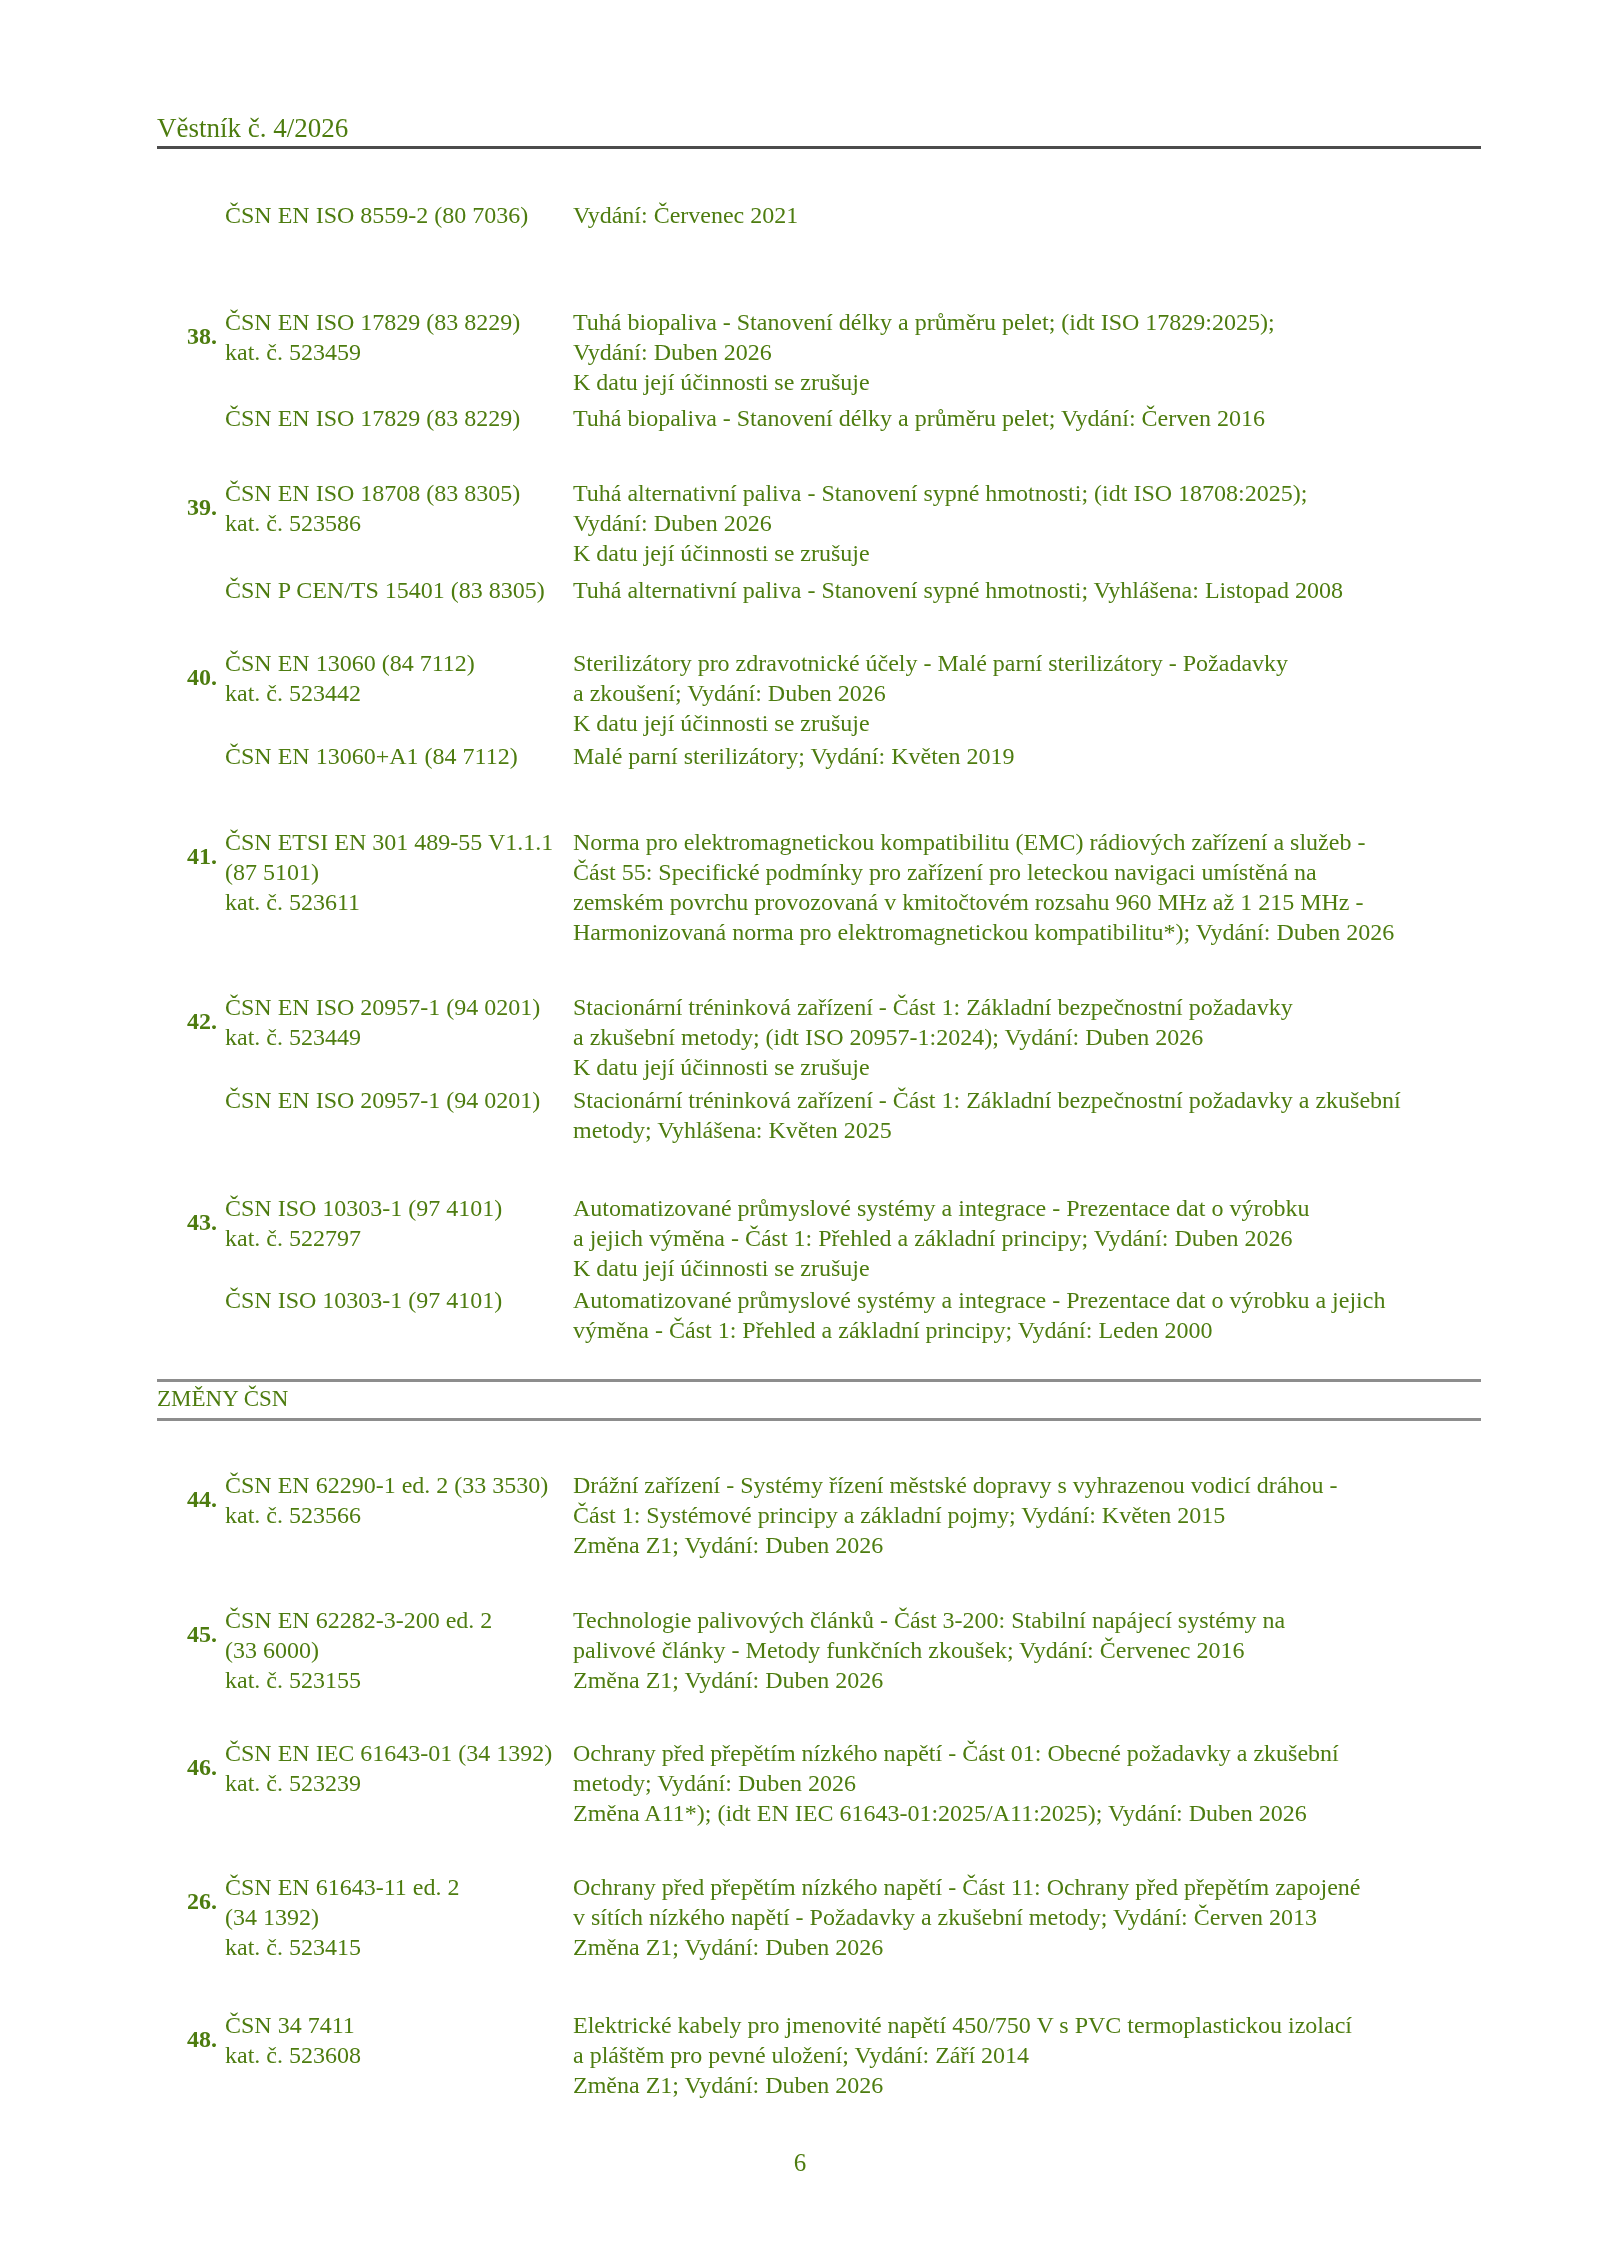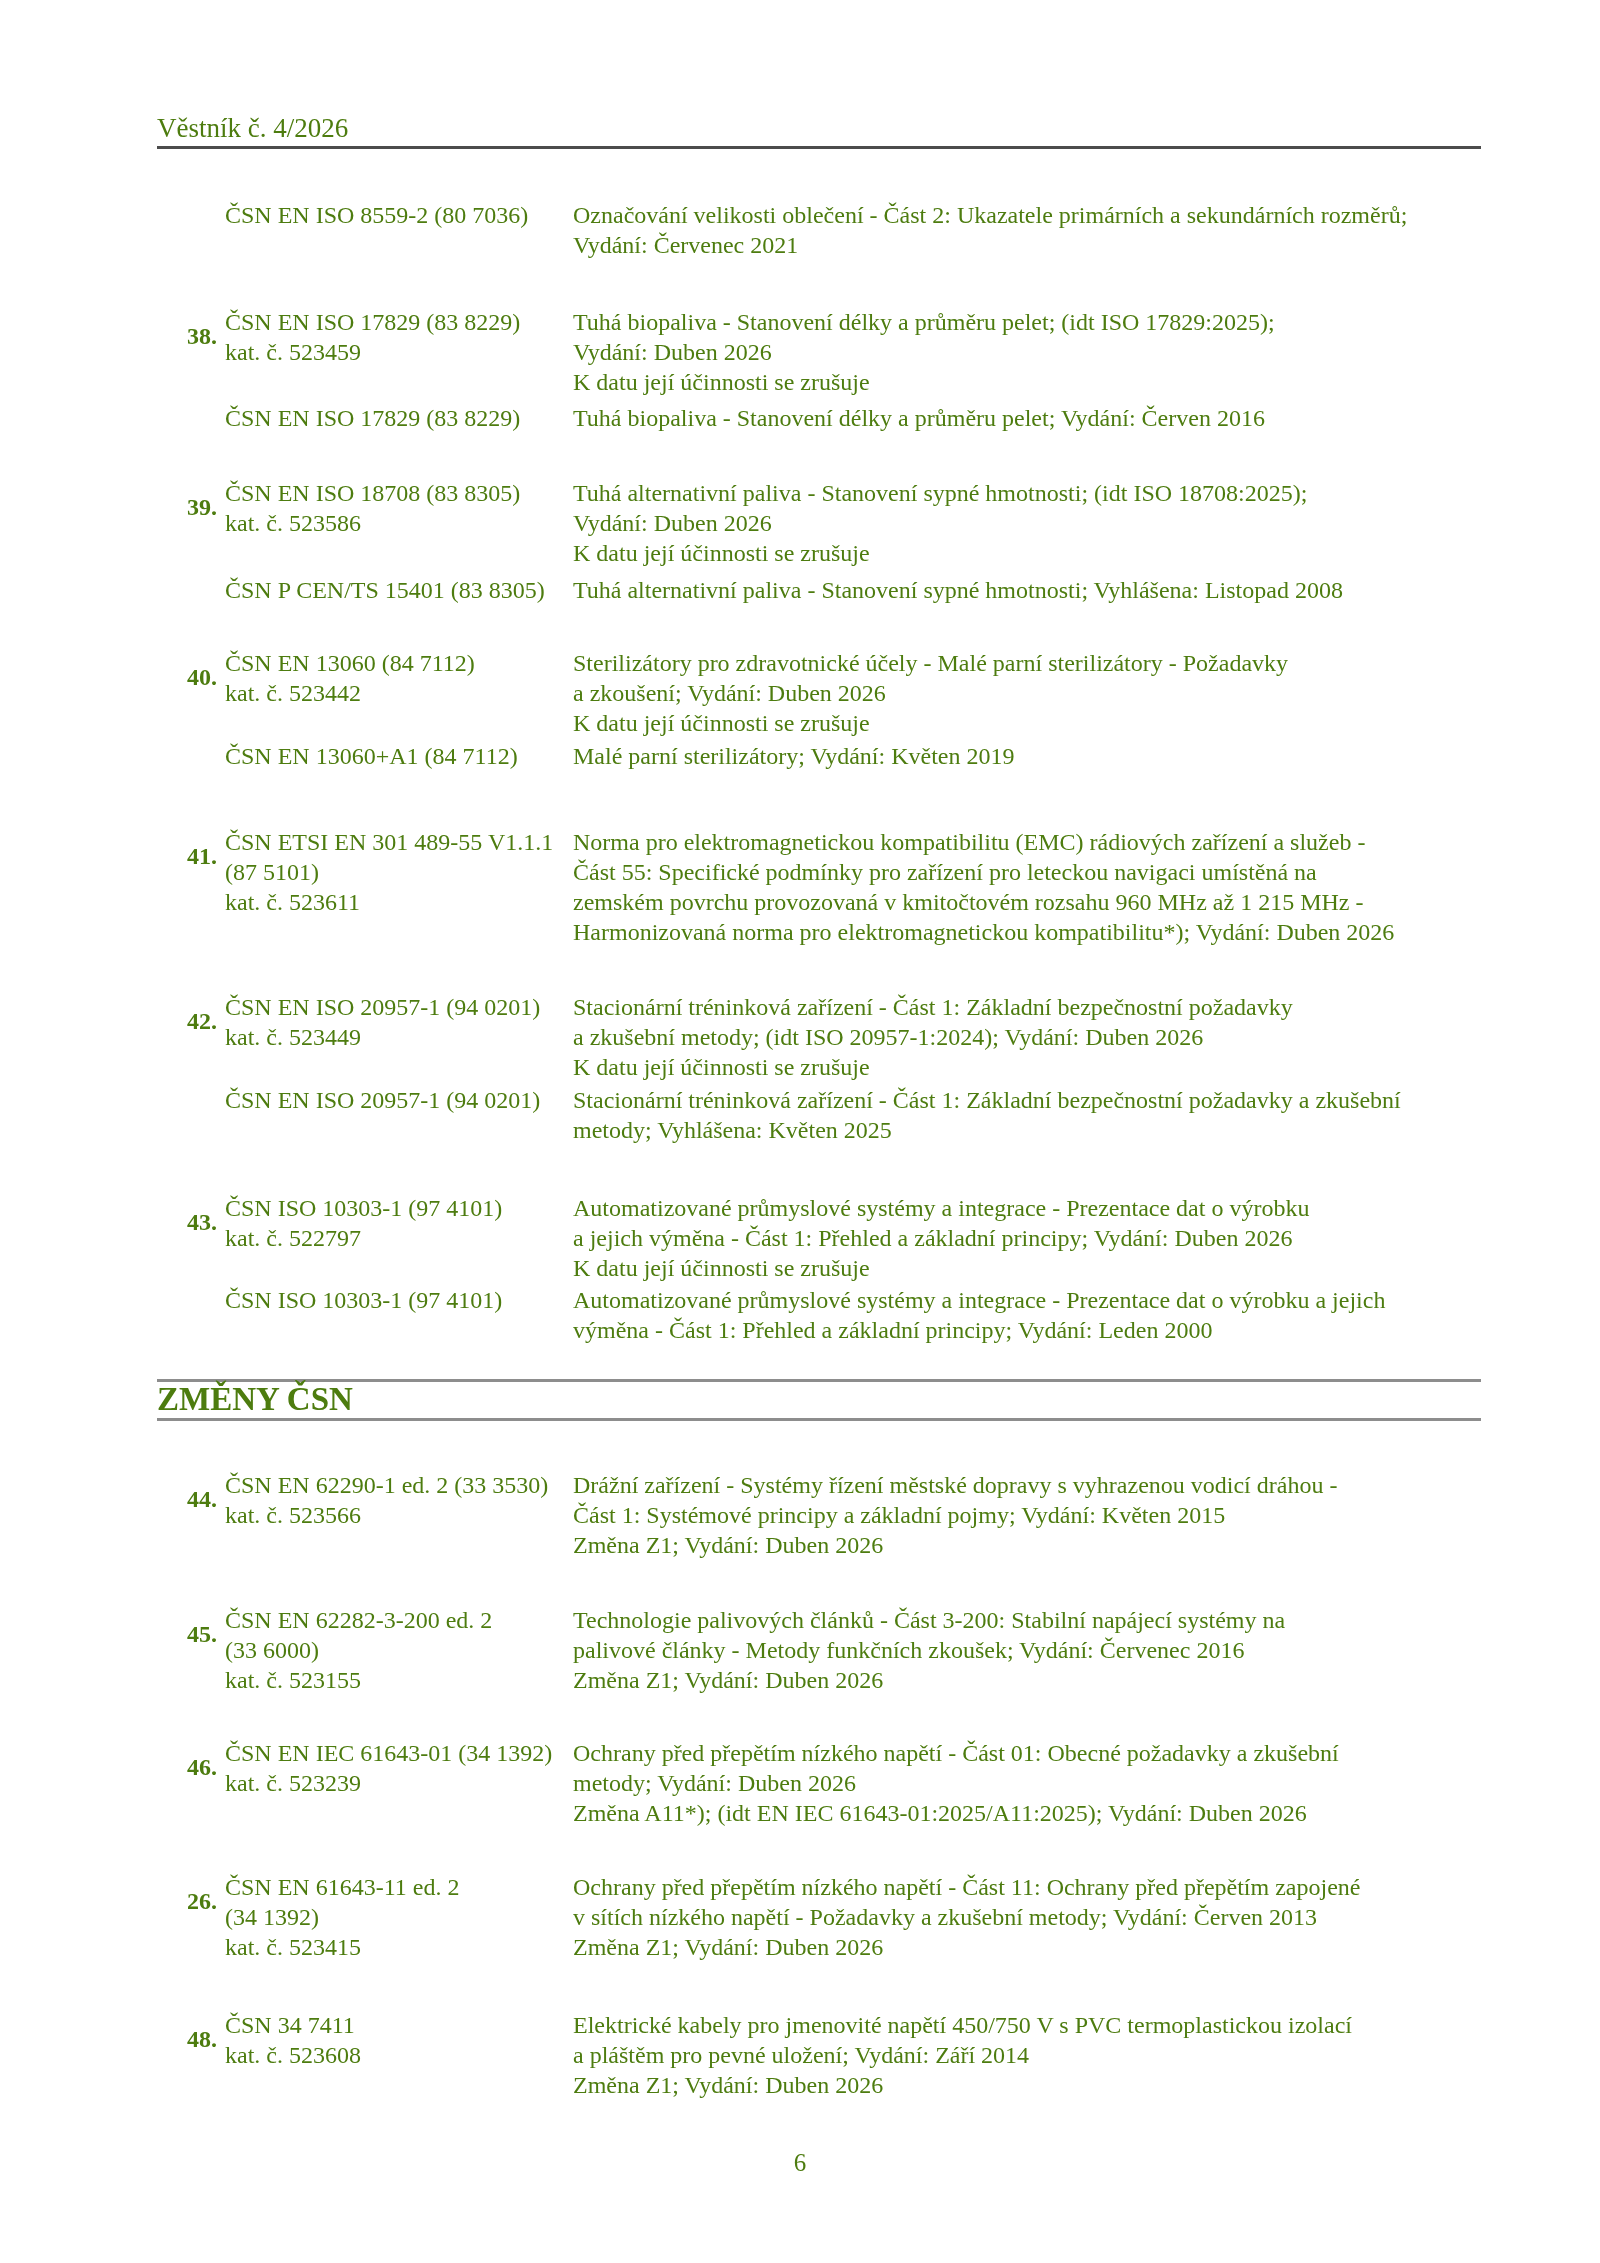--- a/index.html
+++ b/index.html
@@ -23,21 +23,21 @@
     width: 1324px; height: 3px; background: #4c4c4c;
   }
   .section-rule {
     position: absolute; left: 157px;
     width: 1324px; height: 3px; background: #8d8d8d;
   }
   .rule-top { top: 1379px; }
   .rule-bottom { top: 1418px; }
   .section-title {
     position: absolute; left: 157px; top: 1384px;
-    font-weight: bold; font-size: 33px; line-height: 30px; white-space: nowrap;
+    font-weight: normal; font-size: 23px; line-height: 30px; white-space: nowrap;
   }
   .page-number {
     position: absolute; left: 0; top: 2148px;
     width: 1600px; text-align: center; font-size: 25px;
   }
   .row { position: absolute; left: 0; top: 0; width: 1600px; }
   .num { position: absolute; left: 187px; top: 14px; font-weight: bold; white-space: nowrap; }
   .leftcol { position: absolute; left: 225px; top: 0; }
   .rightcol { position: absolute; left: 573px; top: 0; }
   .line { white-space: nowrap; height: 30px; }
@@ -51,21 +51,20 @@
   <div class="header-rule"></div>
   <div class="section-rule rule-top"></div>
   <div class="section-title">ZMĚNY ČSN</div>
   <div class="section-rule rule-bottom"></div>
   <div class="page-number">6</div>
 <div class="row" style="top: 200px;">
       <div class="leftcol">
         <div class="line"><span>ČSN EN ISO 8559-2 (80 7036)</span></div>
       </div>
       <div class="rightcol">
-        <div class="line"><span>Označování velikosti oblečení - Část 2: Ukazatele primárních a sekundárních rozměrů;</span></div>
         <div class="line"><span>Vydání: Červenec 2021</span></div>
       </div>
     </div>
     <div class="row" style="top: 307px;">
       <div class="num line">38.</div>
       <div class="leftcol">
         <div class="line"><span class="b">ČSN EN ISO 17829</span><span> (83 8229)</span></div>
         <div class="line">kat. č. 523459</div>
       </div>
       <div class="rightcol">

